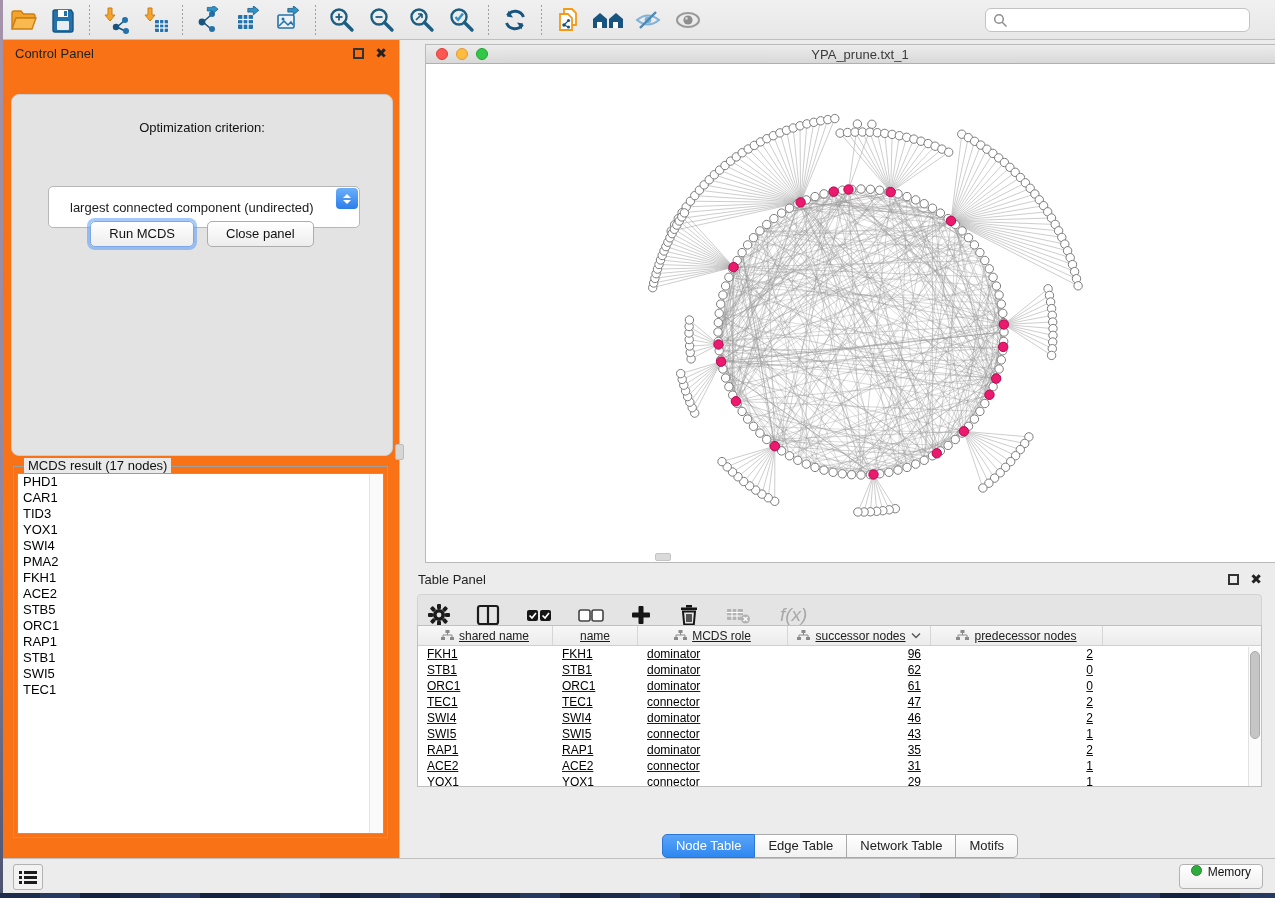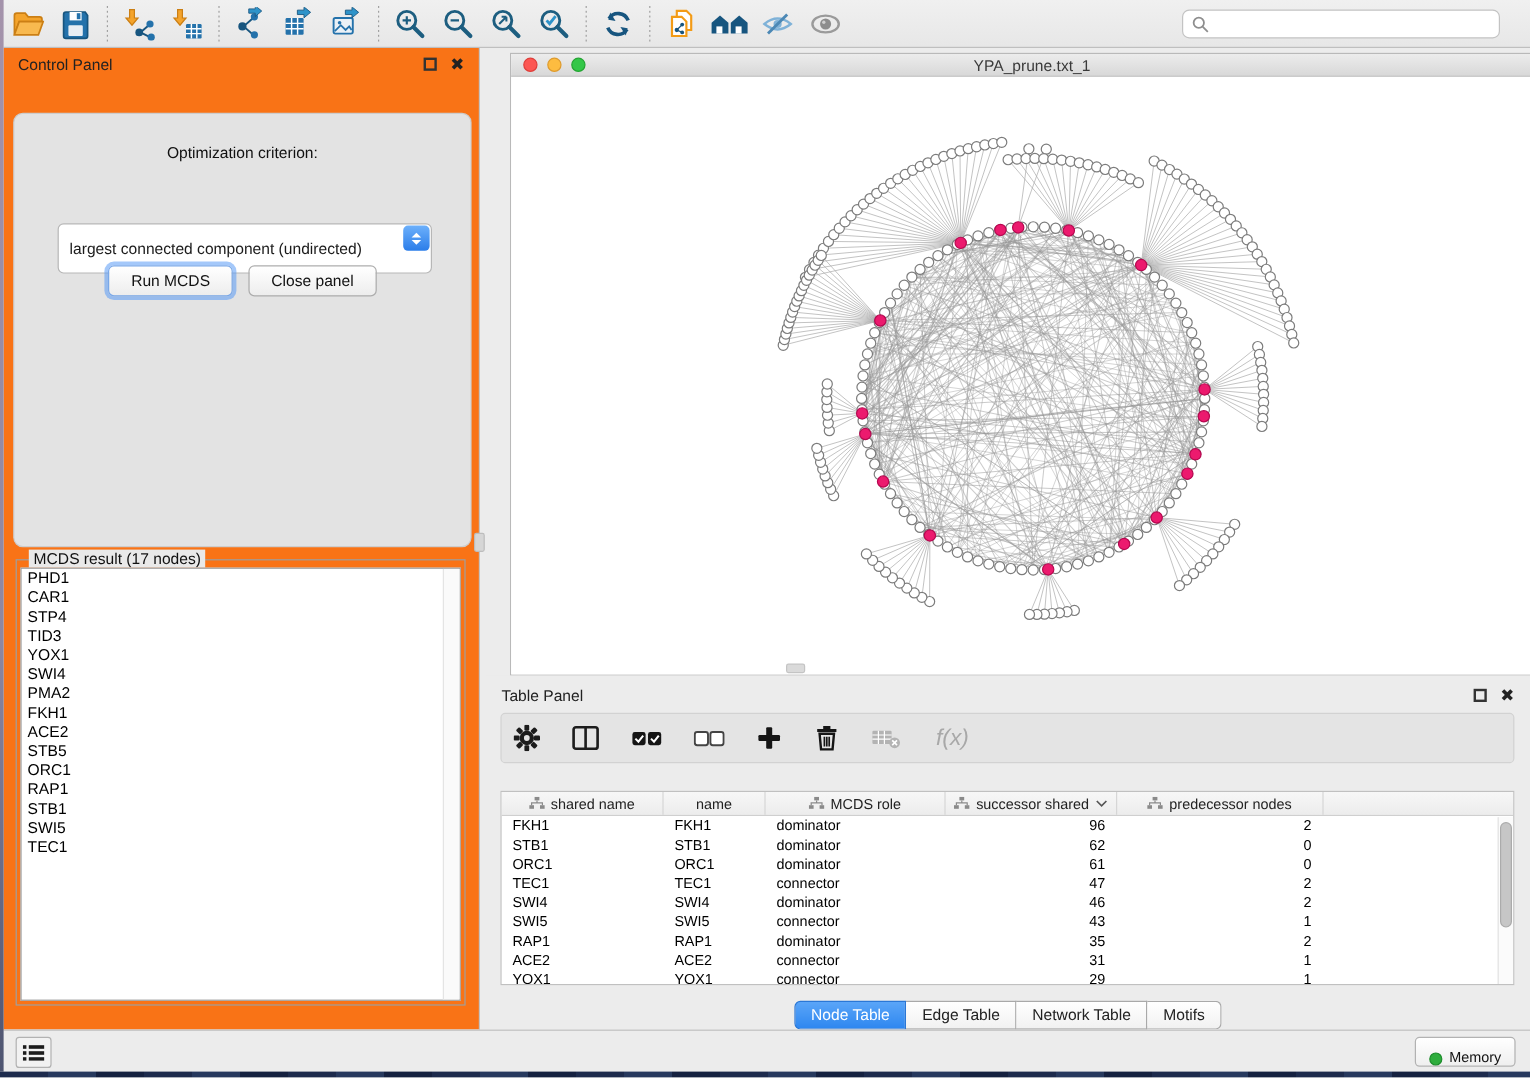--- a/index.html
+++ b/index.html
@@ -41,21 +41,21 @@
           border:1px solid #a9a9a9; border-left-width:0; color:#222; cursor:default; }
   .ctab:first-child { border-left-width:1px; border-radius:5px 0 0 5px; }
   .ctab:last-child { border-radius:0 5px 5px 0; }
   .ctab.active { background:linear-gradient(#5aa5f8,#2e87f0); color:#fff; border-color:#2a77d6; }
 
   .mcds-panel { position:absolute; left:8px; top:54px; width:382px; height:362px;
           background:#e3e3e3; border:1px solid #cdcdcd; border-radius:8px; }
   .opt-label { text-align:center; margin-top:25px; font-size:13px; color:#111; }
   .combo { position:absolute; left:36px; top:91px; width:312px; height:42px; background:#fff;
           border:1px solid #b7b7b7; border-radius:5px; display:flex; align-items:center;
-          padding-left:9px; font-size:13px; }
+          padding-left:21px; font-size:13px; }
   .combo-stepper { position:absolute; right:1px; top:1px; width:22px; height:21px; border-radius:4px;
           background:linear-gradient(#6cb0fb,#2b7de9); display:flex; flex-direction:column;
           align-items:center; justify-content:center; gap:2px; }
   .chev { width:0; height:0; border-left:4px solid transparent; border-right:4px solid transparent; }
   .chev.up { border-bottom:4px solid #fff; }
   .chev.down { border-top:4px solid #fff; }
   .btn-row { position:absolute; left:0; top:126px; width:100%; display:flex; justify-content:center; gap:13px; }
   .mac-btn { padding:4px 18px 5px; font-size:13px; color:#111; background:linear-gradient(#ffffff,#ededed);
           border:1px solid #adadad; border-radius:5px; }
   .mac-btn.focus-ring { box-shadow:0 0 0 3px rgba(90,155,245,.55); border-color:#7aa8e8; }
@@ -90,22 +90,22 @@
   .net-canvas { position:absolute; left:0; top:19px; width:868px; height:498px; background:#fff; }
 
   
   .table-panel { position:absolute; left:405px; top:563px; width:870px; height:295px; background:#ececec; }
   .tp-head { height:26px; display:flex; align-items:center; padding:16px 13px; }
   .tp-toolbar { position:absolute; left:12px; top:31px; width:845px; height:42px;
           background:#e4e4e4; border:1px solid #d2d2d2; border-radius:4px;
           display:flex; align-items:center; padding:0 10px; gap:26px; }
   .tt-icon { display:flex; align-items:center; justify-content:center; }
 
-  .data-table { position:absolute; left:12px; top:96px; width:845px; height:162px;
-          background:#fff; border:1px solid #c0c0c0; overflow:hidden; }
+  .data-table { position:absolute; left:12px; top:62px; width:845px; height:162px;
+          background:#fff; border:1px solid #c0c0c0; overflow:hidden;text-decoration:underline; }
   .thead { display:flex; height:20px; background:linear-gradient(#f7f7f7,#ececec);
           border-bottom:1px solid #cfcfcf; }
   .th { display:flex; align-items:center; justify-content:center; gap:5px; font-size:12px;
           color:#222; border-right:1px solid #d6d6d6; overflow:hidden; white-space:nowrap; }
   .trow { display:flex; height:16px; align-items:center; }
   .td { font-size:12px; color:#000; white-space:nowrap; overflow:hidden; }
   .td.left { padding-left:9px; text-align:left; }
   .td.right { text-align:right; padding-right:10px; }
   .tbl-scroll { position:absolute; right:0; top:21px; width:13px; height:165px; background:#fbfbfb;
           border-left:1px solid #e2e2e2; }
@@ -115,21 +115,21 @@
   .tp-tabs { position:absolute; left:0; top:271px; width:100%; display:flex; justify-content:center; }
 
   
   .status-bar { position:absolute; left:3px; top:858px; width:1272px; height:35px;
           background:#ececec; border-top:1px solid #c0c0c0; }
   .list-btn { position:absolute; left:10px; top:5px; width:30px; height:26px;
           background:#f2f2f2; border:1px solid #b2b2b2; border-radius:3px;
           display:flex; align-items:center; justify-content:center; }
   .memory-btn { position:absolute; right:12px; top:5px; height:25px; padding:0 11px;
           background:linear-gradient(#ffffff,#efefef); border:1px solid #b2b2b2; border-radius:4px;
-          display:flex; align-items:flex-end; gap:6px; font-size:12px; color:#111; }
+          display:flex; align-items:flex-start; gap:6px; font-size:12px; color:#111; }
   .mem-dot { width:11px; height:11px; border-radius:50%; background:#2ead3d; border:1px solid #1d8d2c; }
 
   svg text { font-family:"Liberation Sans",sans-serif; }
 </style>
 </head>
 <body>
 
 <div class="wp-left"></div>
 <div class="wp-bottom"></div>
 
@@ -313,21 +313,20 @@
       <button class="mac-btn">Close panel</button>
     </div>
   </div>
 
   <div class="group-box">
     <span class="group-title">MCDS result (17 nodes)</span>
     <div class="listbox">
       <div id="mcds-list">
           <div class="list-item">PHD1</div>
           <div class="list-item">CAR1</div>
-          <div class="list-item">STP4</div>
           <div class="list-item">TID3</div>
           <div class="list-item">YOX1</div>
           <div class="list-item">SWI4</div>
           <div class="list-item">PMA2</div>
           <div class="list-item">FKH1</div>
           <div class="list-item">ACE2</div>
           <div class="list-item">STB5</div>
           <div class="list-item">ORC1</div>
           <div class="list-item">RAP1</div>
           <div class="list-item">STB1</div>
@@ -1246,21 +1245,21 @@
           <svg width="13" height="11">
             <g fill="#8a8a8a">
               <rect x="4.5" y="0" width="4" height="3"></rect>
               <rect x="0" y="7" width="4" height="3"></rect>
               <rect x="9" y="7" width="4" height="3"></rect>
             </g>
             <g stroke="#8a8a8a" fill="none">
               <path d="M6.5 3 v2 M2 7 v-2 h9 v2"></path>
             </g>
           </svg>
-          <span>successor shared</span>
+          <span>successor nodes</span>
           <svg width="10" height="7">
             <polyline points="1,1.5 5,5.5 9,1.5" fill="none" stroke="#555" stroke-width="1.4"></polyline>
           </svg>
         </div>
         <div class="th" style="width: 172px;">
           <svg width="13" height="11">
             <g fill="#8a8a8a">
               <rect x="4.5" y="0" width="4" height="3"></rect>
               <rect x="0" y="7" width="4" height="3"></rect>
               <rect x="9" y="7" width="4" height="3"></rect>

